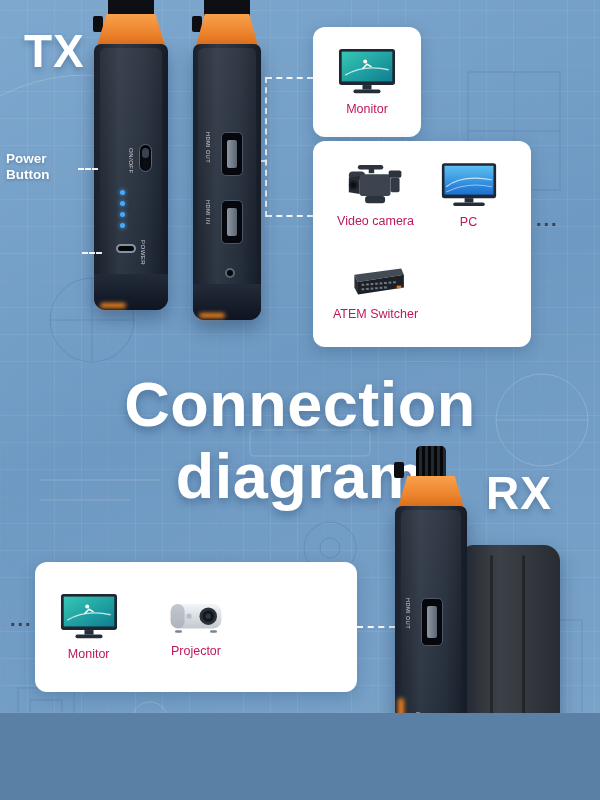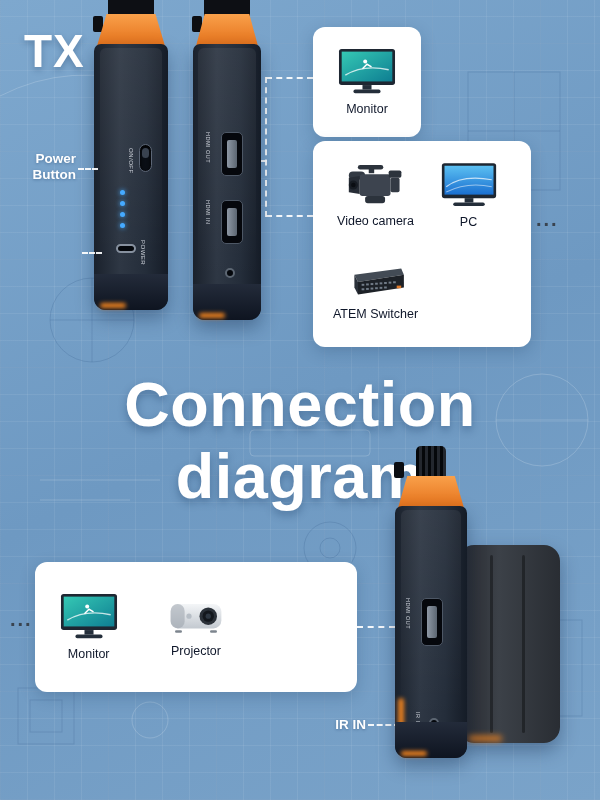--- a/index.html
+++ b/index.html
@@ -1,35 +1,35 @@
 <!DOCTYPE html>
 <html><head>
 <meta charset="utf-8">
 <style>
   *{margin:0;padding:0;box-sizing:border-box}
   body{font-family:"Liberation Sans",sans-serif;background:#5b80a6}
-  #stage{position:relative;width:600px;height:800px;margin:0 auto;overflow:hidden;
+  #stage{position:relative;width:600px;height:713px;margin:0 auto;overflow:hidden;
     background:linear-gradient(155deg,#7ea8ce,#6e99c2 50%,#7aa3c9)}
   #grid{position:absolute;inset:0;
     background:
       repeating-linear-gradient(0deg,rgba(255,255,255,.07) 0 1px,transparent 1px 27px),
       repeating-linear-gradient(90deg,rgba(255,255,255,.07) 0 1px,transparent 1px 27px),
       repeating-linear-gradient(0deg,rgba(20,60,110,.06) 0 1px,transparent 1px 108px),
       repeating-linear-gradient(90deg,rgba(20,60,110,.06) 0 1px,transparent 1px 108px)}
   .blueprint{position:absolute;inset:0}
 
   
   .big-title{position:absolute;font-size:46px;font-weight:800;color:#fff;
     text-shadow:0 3px 6px rgba(15,45,85,.3);letter-spacing:1px}
   #title-tx{left:24px;top:24px}
   #title-rx{left:486px;top:466px}
   #main-title{position:absolute;left:0;right:0;top:368px;text-align:center;font-size:63px;
     font-weight:700;color:#fff;text-shadow:0 4px 9px rgba(15,45,85,.35);letter-spacing:.5px}
   .callout{position:absolute;color:#fff;font-weight:700;font-size:13.5px;line-height:1.15;
-    text-align:right;text-shadow:0 1px 3px rgba(15,45,85,.35)}
+    text-shadow:0 1px 3px rgba(15,45,85,.35)}
   #co-power{left:6px;top:151px;width:70px}
   #co-usbc{left:6px;top:237px;width:74px}
   #co-irin{left:322px;top:717px;width:44px}
 
   
   .dash-h{position:absolute;border-top:2px dashed rgba(255,255,255,.92)}
   .dash-v{position:absolute;border-left:2px dashed rgba(255,255,255,.92)}
   #ln-power{left:78px;top:168px;width:20px}
   #ln-usbc{left:82px;top:252px;width:20px}
   #ln-elbow-v{left:265px;top:77px;height:140px}
@@ -41,21 +41,21 @@
 
   
   .box{position:absolute;background:#fff;border-radius:12px;
     box-shadow:0 5px 16px rgba(18,48,88,.22)}
   #box-monitor{left:313px;top:27px;width:108px;height:110px}
   #box-sources{left:313px;top:141px;width:218px;height:206px;display:grid;
     grid-template-columns:1fr 1fr;grid-template-rows:1fr 1fr;padding:6px 16px}
   #box-outputs{left:35px;top:562px;width:322px;height:130px;display:grid;
     grid-template-columns:1fr 1fr 1fr}
   .cell{display:flex;flex-direction:column;align-items:center;justify-content:center;gap:7px;height:100%}
-  .lbl{font-size:12.5px;color:#0f172a;white-space:nowrap}
+  .lbl{font-size:12.5px;color:#be185d;white-space:nowrap}
   .icon{display:block}
   .more{position:absolute;font-size:20px;font-weight:700;color:#39434f;letter-spacing:2px}
   #more-sources{left:536px;top:208px}
   #more-outputs{left:10px;top:608px}
 
   
   .device{position:absolute}
   #dev-tx-front{left:94px;top:0;width:74px;height:310px}
   #dev-tx-side{left:193px;top:0;width:68px;height:320px;z-index:1}
   #dev-rx{left:395px;top:446px;width:72px;height:312px;z-index:3}
@@ -158,20 +158,21 @@
       <path d="M0 96 q70 -36 150 -10"></path>
       <circle cx="542" cy="420" r="46"></circle>
         <path d="M496 420 h92"></path>
       <rect x="250" y="430" width="120" height="26" rx="4"></rect>
       <path d="M40 480 h120 M40 500 h90"></path>
       <circle cx="150" cy="720" r="18"></circle>
     </g>
   </svg>
 
   <div class="big-title" id="title-tx">TX</div>
+  <div class="big-title" id="title-rx">RX</div>
   <div id="main-title">Connection diagram</div>
 
   <div class="device" id="dev-tx-front">
     <div class="stub"></div>
     <div class="screw"></div>
     <div class="clamp"></div>
     <div class="dbody">
       <div class="face"></div>
       <span class="vlabel onoff-lbl">ON/OFF</span>
       <div class="onoff-slot"></div>

